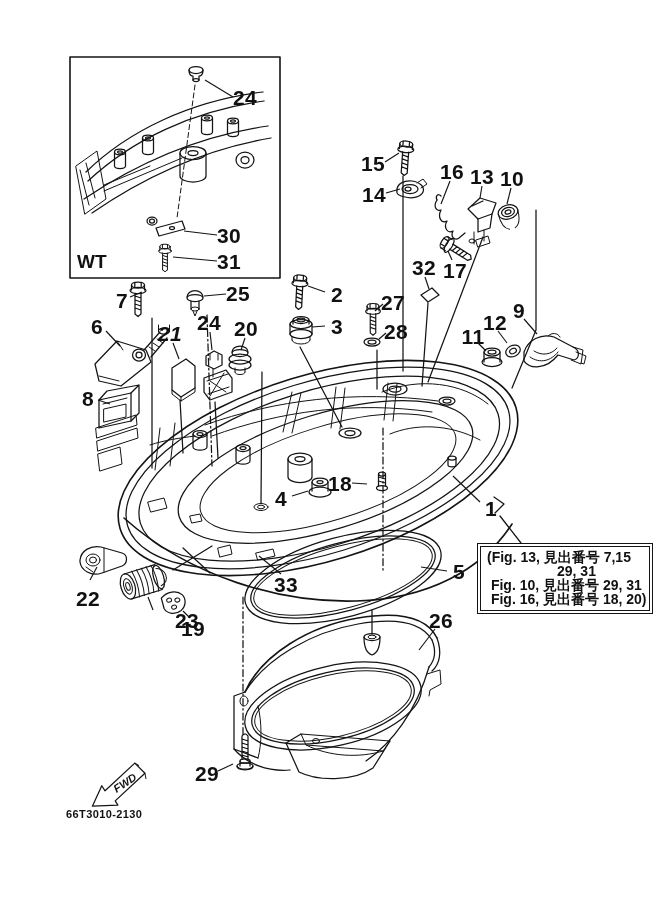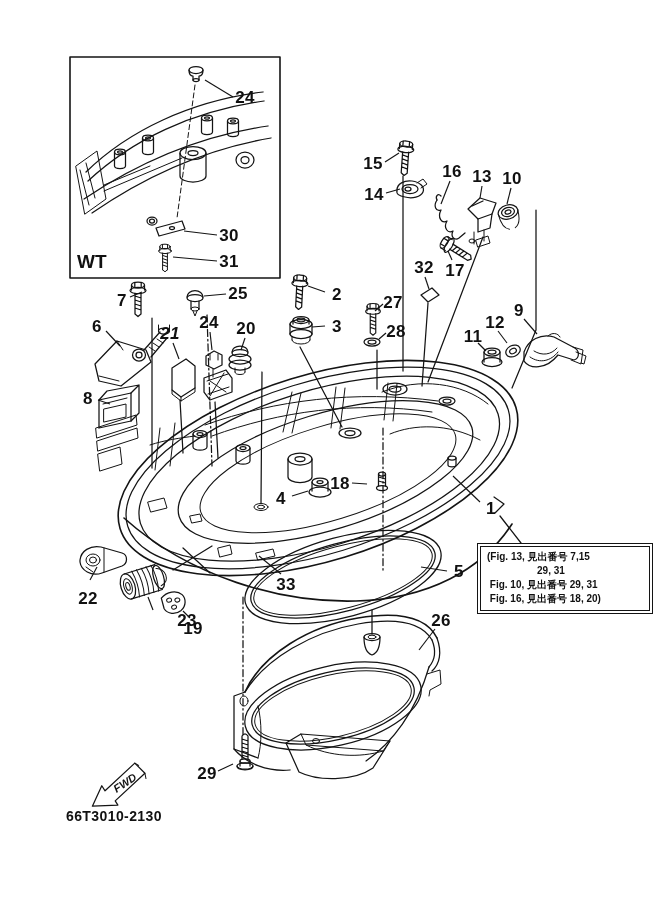--- a/index.html
+++ b/index.html
@@ -6,27 +6,27 @@
   .canvas{position:relative;width:661px;height:913px;background:#ffffff;overflow:hidden;
           font-family:"Liberation Sans",sans-serif;color:#111;}
   svg.art, svg.leaders{position:absolute;left:0;top:0;}
   .art *{stroke:#141414;fill:none;stroke-width:1.25;stroke-linecap:round;stroke-linejoin:round;}
   .art .thin{stroke-width:1;}
   .art .thick{stroke-width:1.6;}
   .art text{stroke:none;fill:#141414;}
   .fwd-text{font:italic bold 11px "Liberation Sans",sans-serif;}
   .leaders polyline{stroke:#141414;stroke-width:1.15;fill:none;}
   .callout{position:absolute;transform:translate(-50%,-50%);font-weight:bold;
-           font-size:17px;line-height:1;letter-spacing:0.3px;white-space:nowrap;}
+           font-size:21px;line-height:1;letter-spacing:0.3px;white-space:nowrap;}
   .inset-label{position:absolute;left:77px;top:251px;font-weight:bold;font-size:19px;}
-  .drawing-code{position:absolute;left:66px;top:808px;font-weight:bold;font-size:14px;letter-spacing:0.4px;}
+  .drawing-code{position:absolute;left:66px;top:808px;font-weight:bold;font-size:11px;letter-spacing:0.4px;}
   .note-box{position:absolute;left:477px;top:543px;width:176px;border:1.8px solid #141414;
             background:#fff;padding:2px;box-sizing:border-box;}
   .note-box-inner{border:1.3px solid #141414;padding:3px 4px 4px 6px;}
-  .note-line{font-weight:bold;font-size:10px;line-height:14px;white-space:pre;}
+  .note-line{font-weight:bold;font-size:14px;line-height:14px;white-space:pre;}
 </style>
 </head>
 <body>
 
 <div class="canvas">
 
   <svg class="art" width="661" height="913" viewBox="0 0 661 913">
     <defs>
       <g id="boltS">
         <ellipse cx="0" cy="-3" rx="6.5" ry="3"></ellipse>

